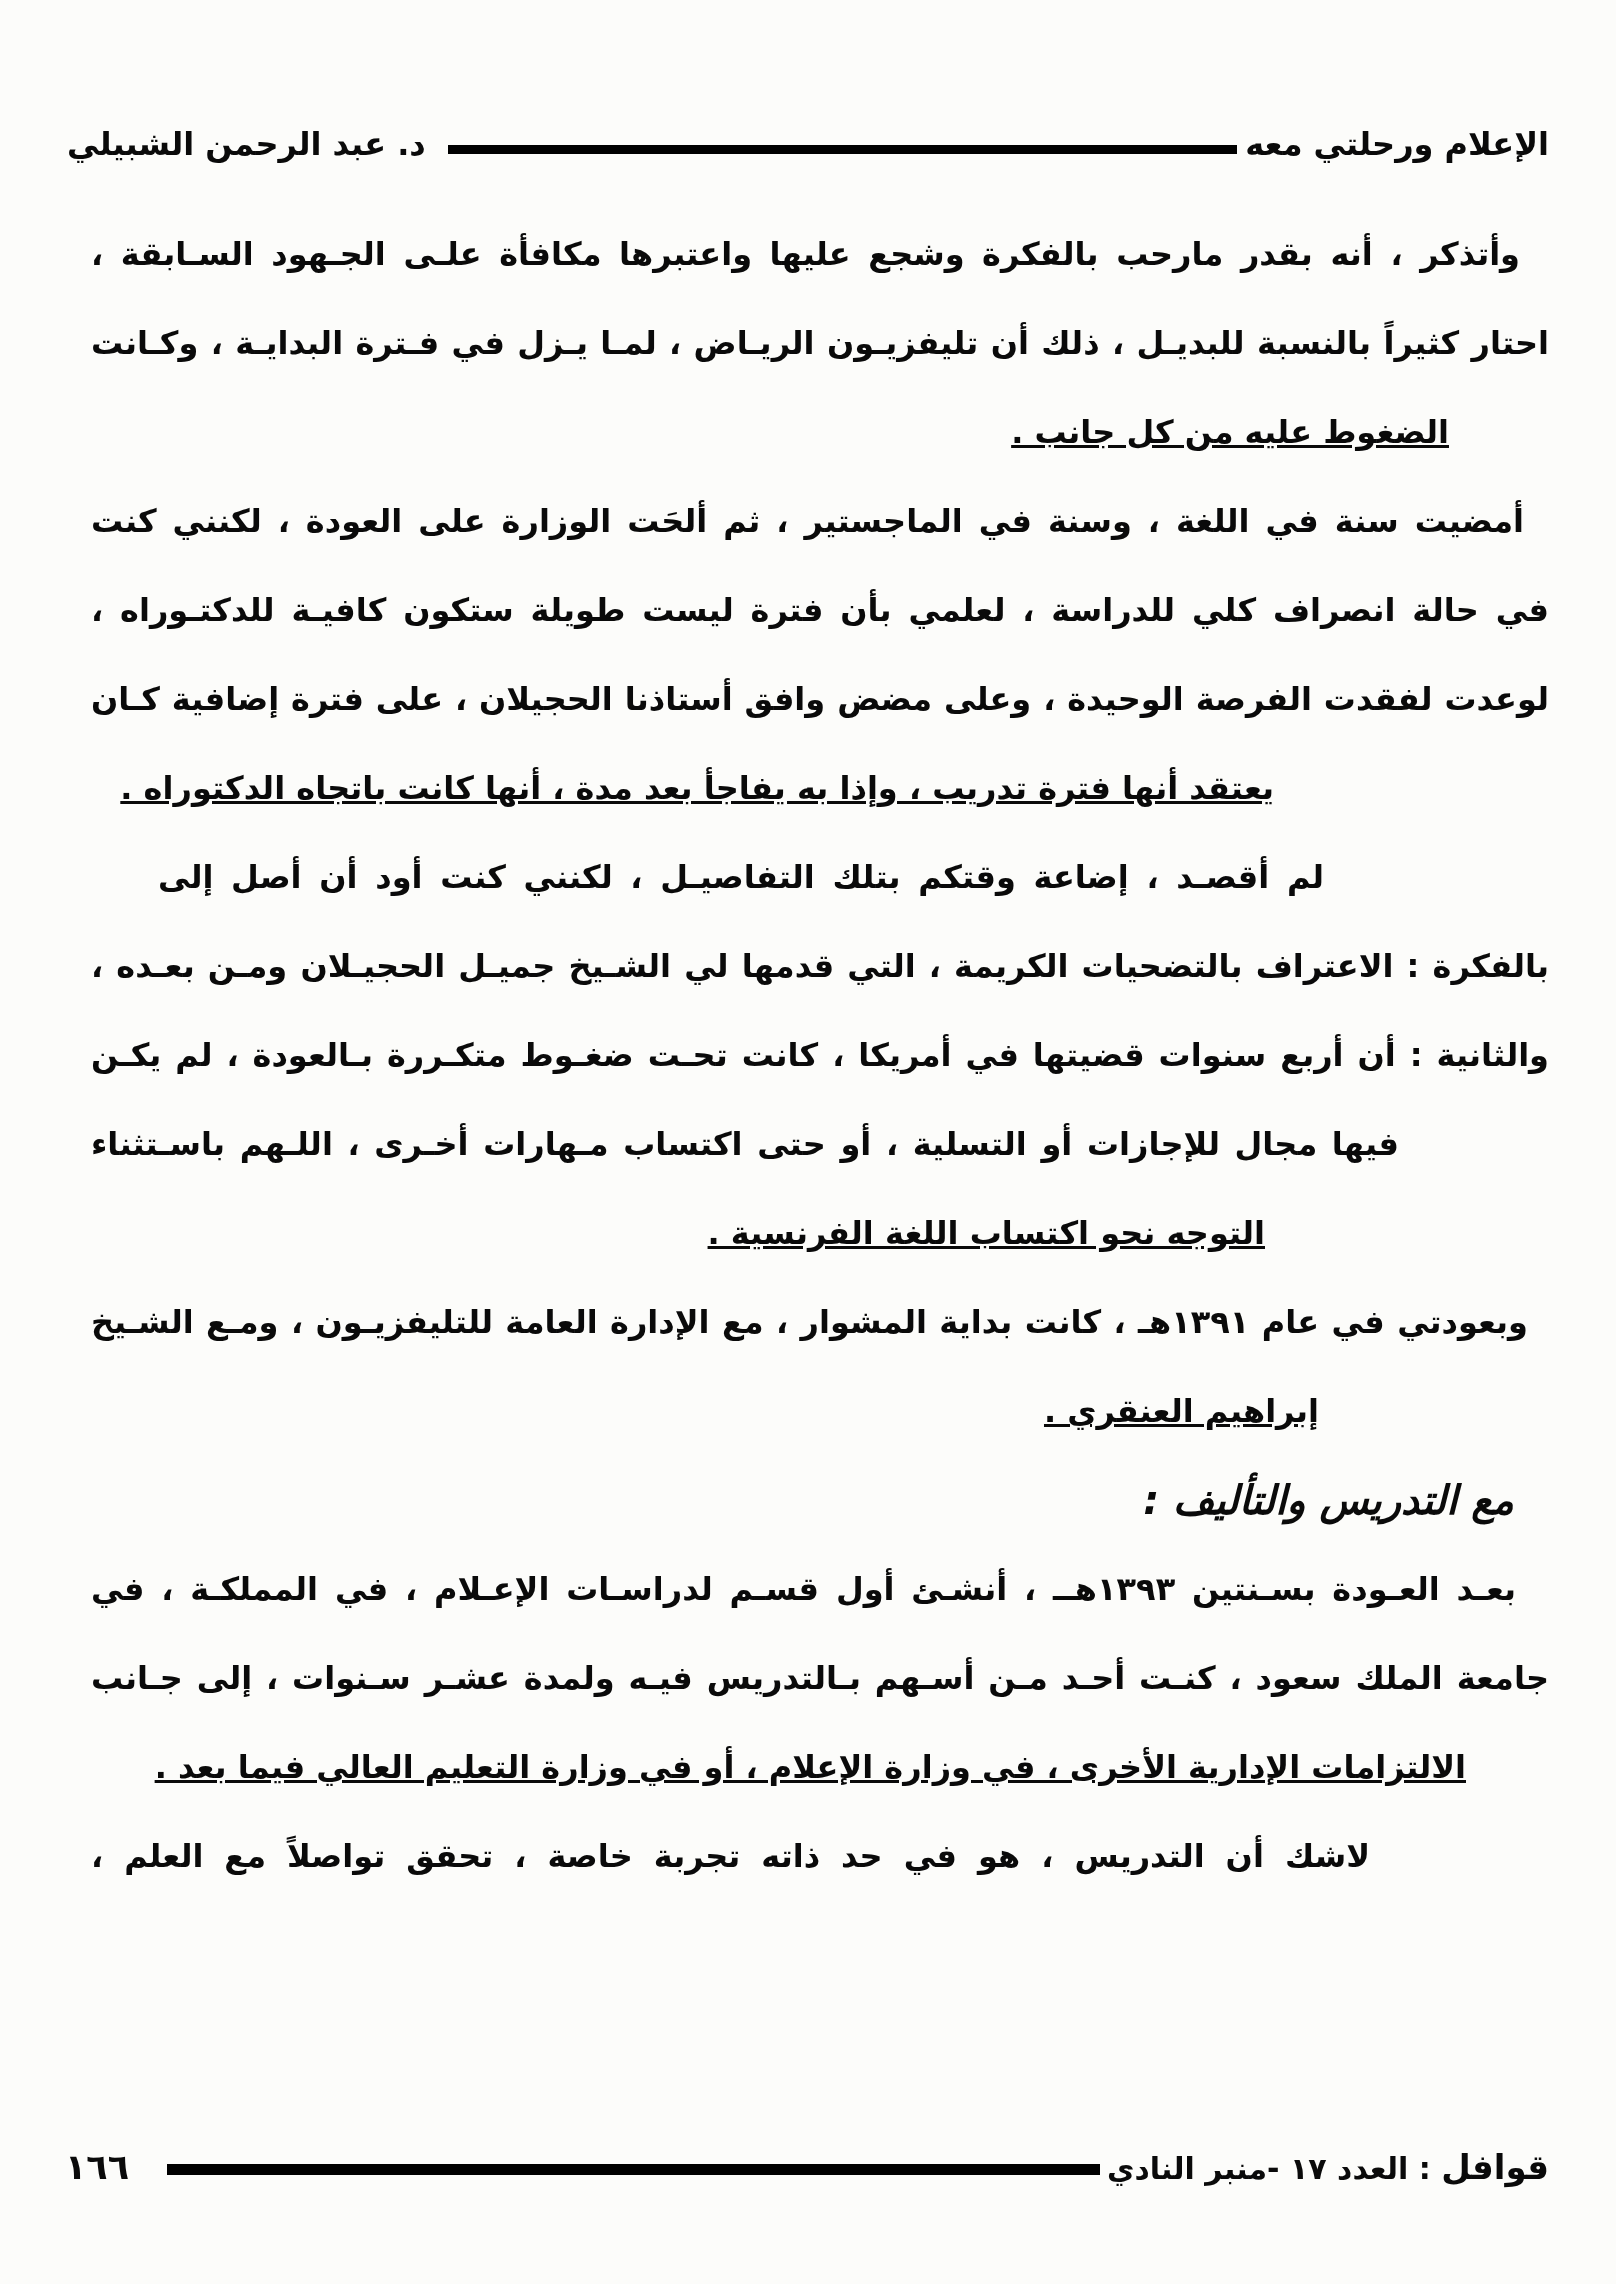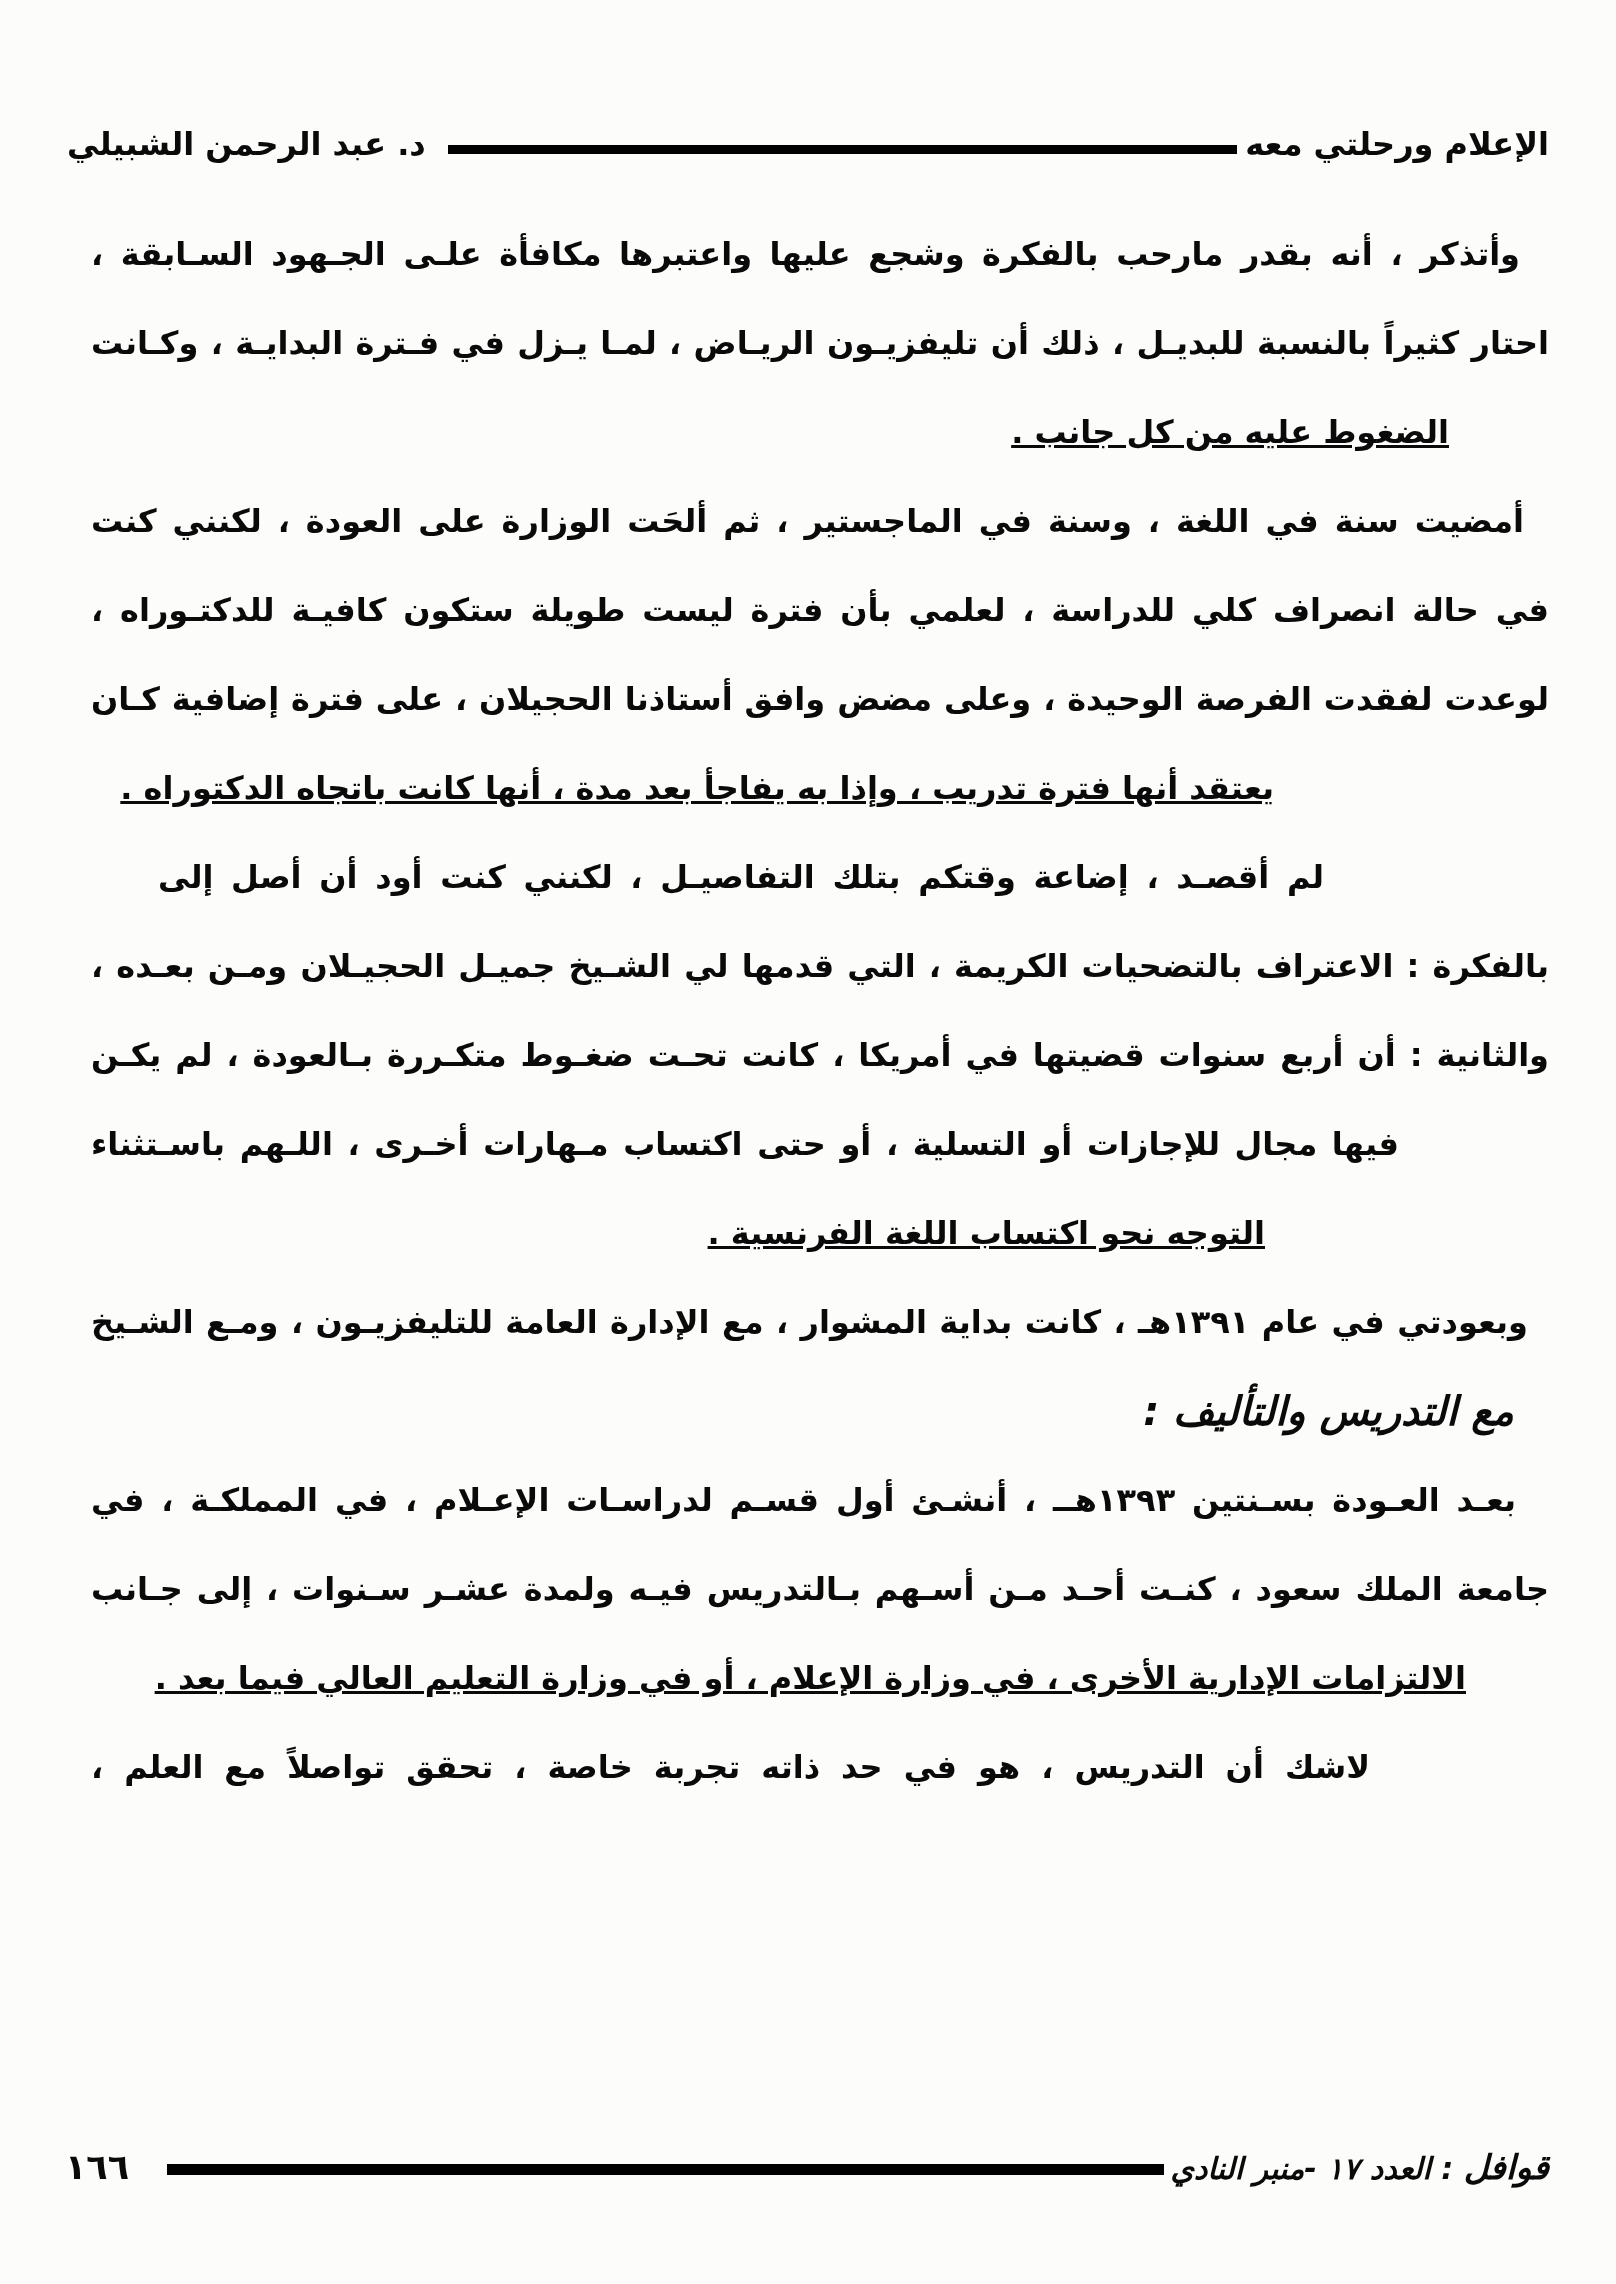--- a/index.html
+++ b/index.html
@@ -31,21 +31,21 @@
   .heading{
     font-size:40px;font-style:italic;font-weight:bold;
     height:89px;line-height:89px;margin:0;
     text-align:right;padding-right:35px;overflow:hidden;
   }
   
   .ftr{
     position:absolute;top:2125px;right:67px;left:65px;height:83px;
     display:flex;align-items:center;white-space:nowrap;
   }
-  .f-journal{font-size:30px;font-weight:bold;font-style:italic;}
+  .f-journal{font-size:30px;font-weight:bold;}
   .f-journal .mag{font-size:34px;}
   .f-rule{flex:1;height:11px;background:#000;margin:0 6.7px 0 38px;position:relative;top:3.3px;}
   .f-page{font-size:35px;font-weight:bold;letter-spacing:5.8px;text-align:center;}
 </style>
 </head>
 <body>
 
 <div class="page">
 
   <div class="hdr">
@@ -61,20 +61,21 @@
     <p class="ln j" style="padding-right:25px">أمضيت سنة في اللغة ، وسنة في الماجستير ، ثم ألحَت الوزارة على العودة ، لكنني كنت</p>
     <p class="ln j">في حالة انصراف كلي للدراسة ، لعلمي بأن فترة ليست طويلة ستكون كافيـة للدكتـوراه ، وأنـني</p>
     <p class="ln j">لوعدت لفقدت الفرصة الوحيدة ، وعلى مضض وافق أستاذنا الحجيلان ، على فترة إضافية كـان</p>
     <p class="ln r" style="padding-right:275px">يعتقد أنها فترة تدريب ، وإذا به يفاجأ بعد مدة ، أنها كانت باتجاه الدكتوراه .</p>
     <p class="ln j" style="padding-right:225px;padding-left:67px">لم أقصـد ، إضاعة وقتكم بتلك التفاصيـل ، لكنني كنت أود أن أصل إلى نقطتين : -</p>
     <p class="ln j">بالفكرة : الاعتراف بالتضحيات الكريمة ، التي قدمها لي الشـيخ جميـل الحجيـلان ومـن بعـده ،</p>
     <p class="ln j">والثانية : أن أربع سنوات قضيتها في أمريكا ، كانت تحـت ضغـوط متكـررة بـالعودة ، لم يكـن</p>
     <p class="ln j" style="padding-right:150px">فيها مجال للإجازات أو التسلية ، أو حتى اكتساب مـهارات أخـرى ، اللـهم باسـتثناء</p>
     <p class="ln r" style="padding-right:284px">التوجه نحو اكتساب اللغة الفرنسية .</p>
     <p class="ln j" style="padding-right:21px">وبعودتي في عام ١٣٩١هـ ، كانت بداية المشوار ، مع الإدارة العامة للتليفزيـون ، ومـع الشـيخ /</p>
+    <p class="ln r" style="padding-right:230px">إبراهيم العنقري .</p>
 
     <h2 class="heading">مع التدريس والتأليف :</h2>
 
     <p class="ln j" style="padding-right:33px">بعـد العـودة بسـنتين ١٣٩٣هــ ، أنشـئ أول قسـم لدراسـات الإعـلام ، في المملكـة ، في</p>
     <p class="ln j">جامعة الملك سعود ، كنـت أحـد مـن أسـهم بـالتدريس فيـه ولمدة عشـر سـنوات ، إلى جـانب</p>
     <p class="ln r" style="padding-right:83px">الالتزامات الإدارية الأخرى ، في وزارة الإعلام ، أو في وزارة التعليم العالي فيما بعد .</p>
     <p class="ln j" style="padding-right:179px">لاشك أن التدريس ، هو في حد ذاته تجربة خاصة ، تحقق تواصلاً مع العلم ، وعلاقـات</p>
   </div>
 
   <div class="ftr">

